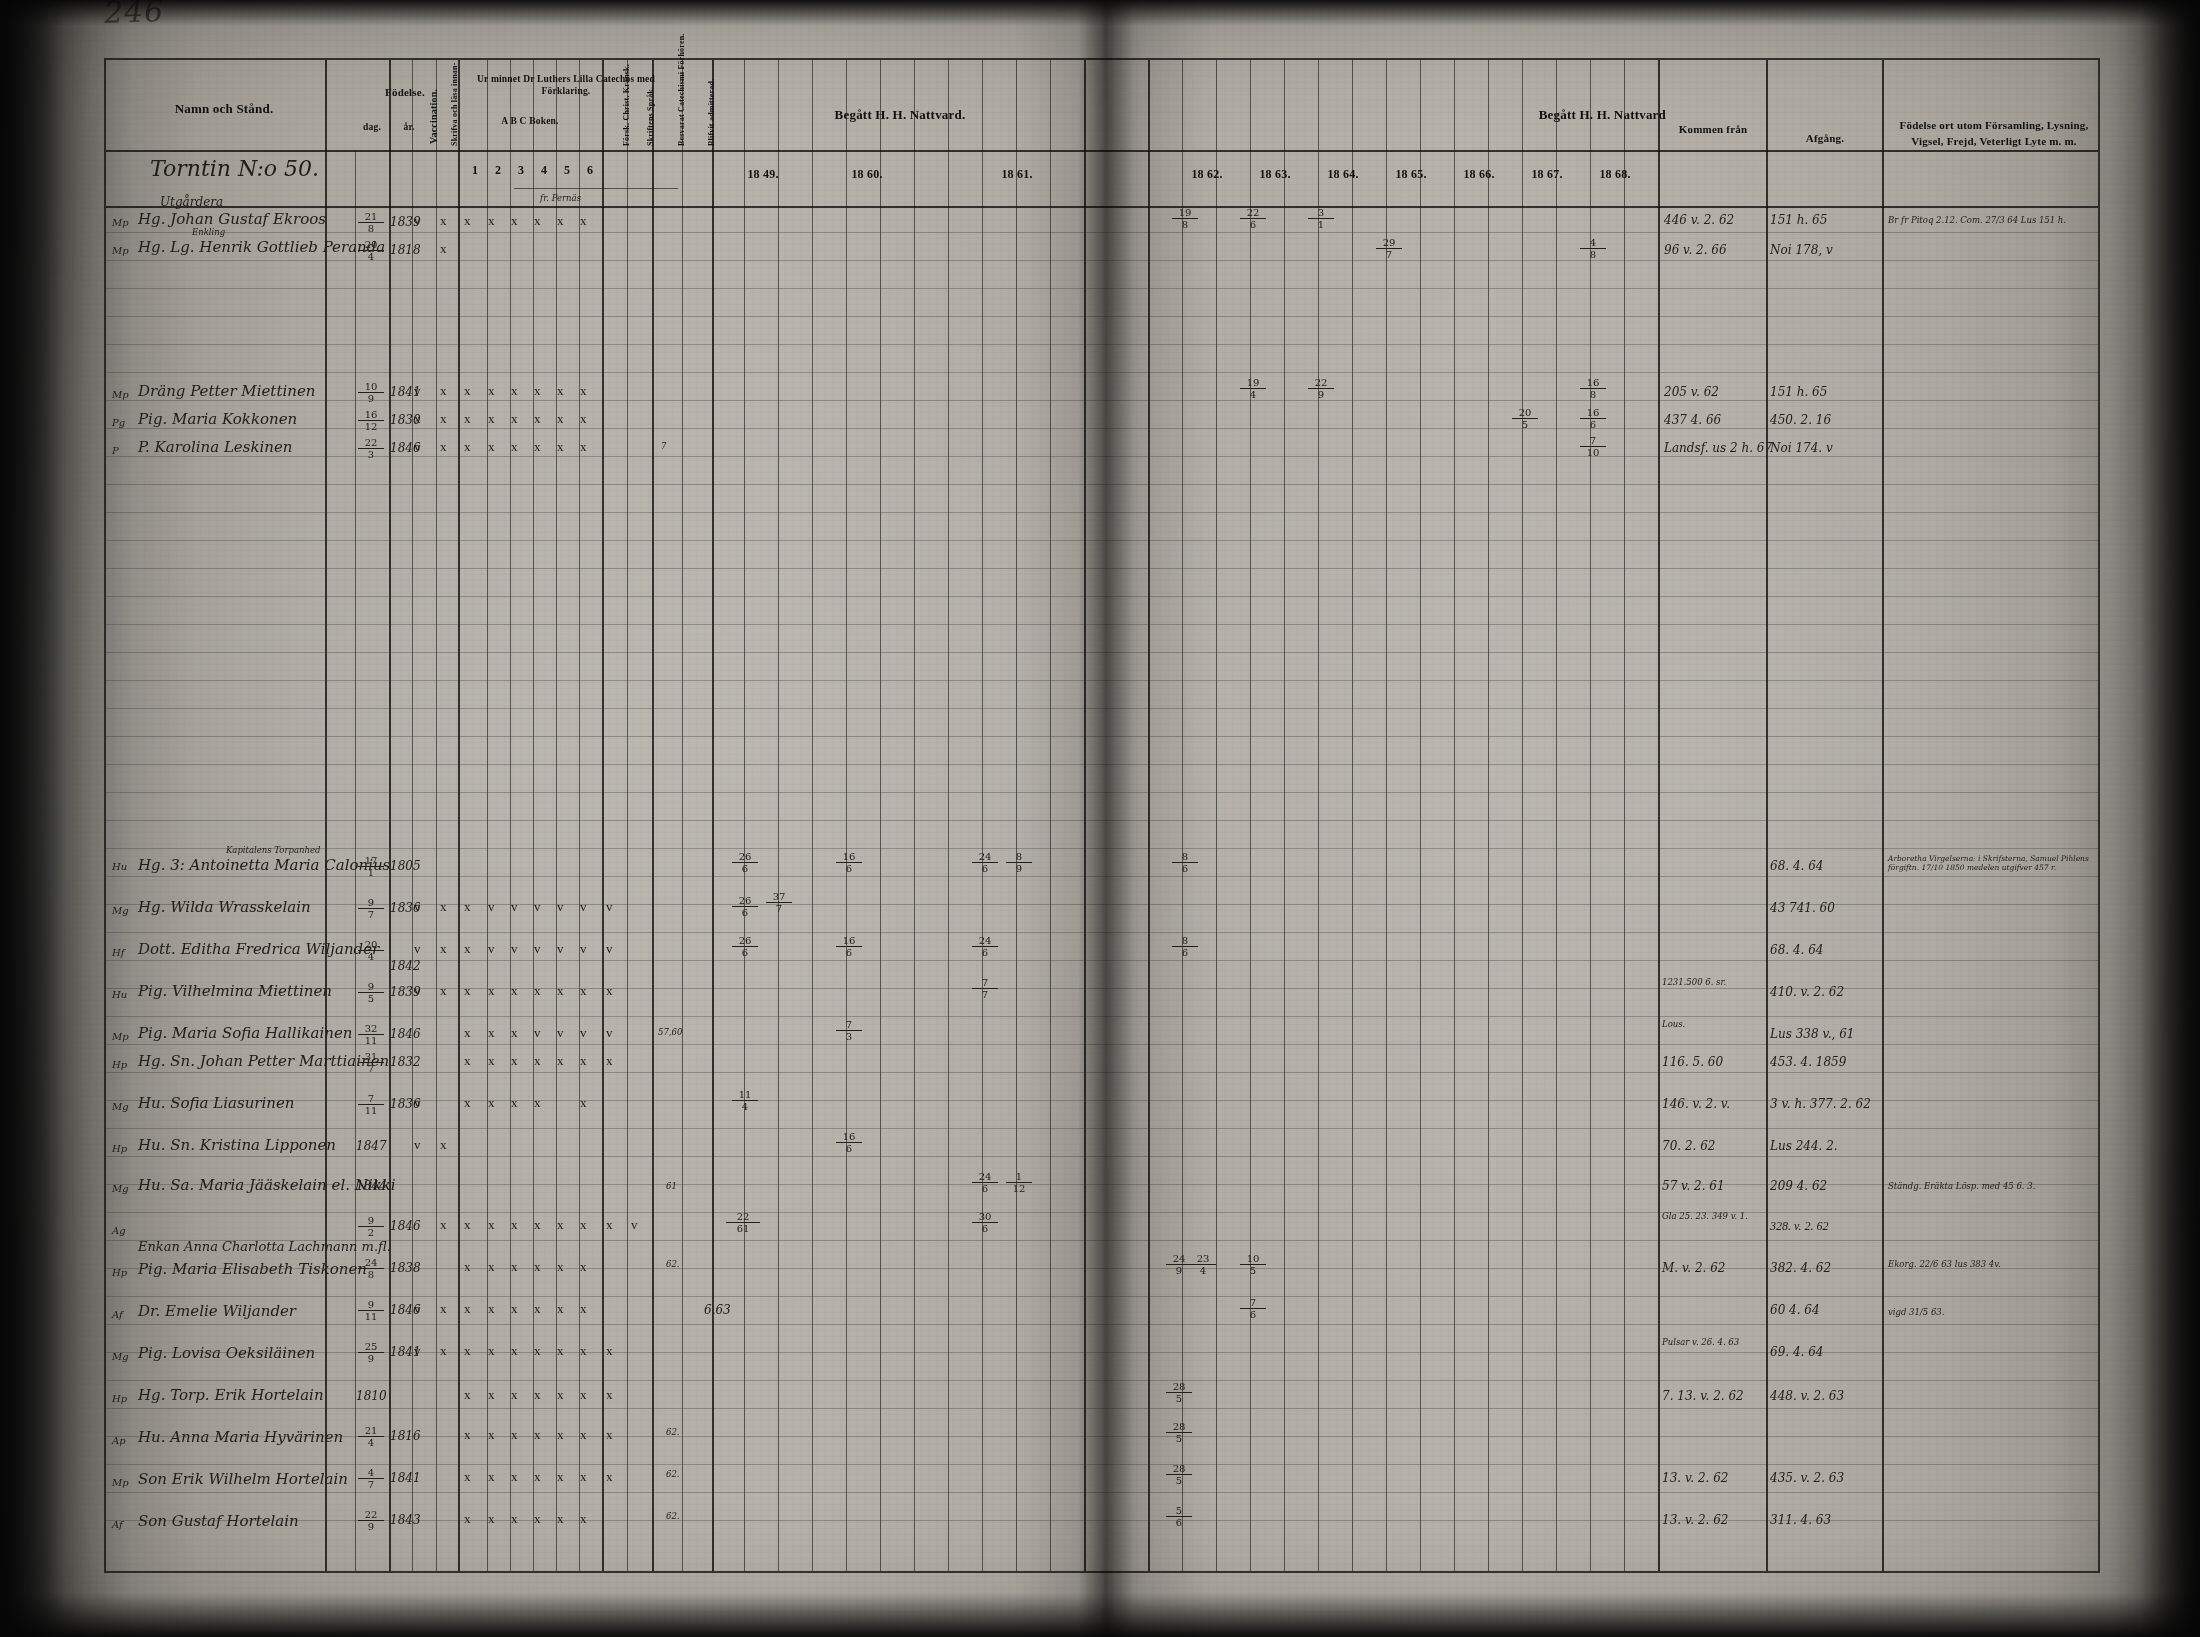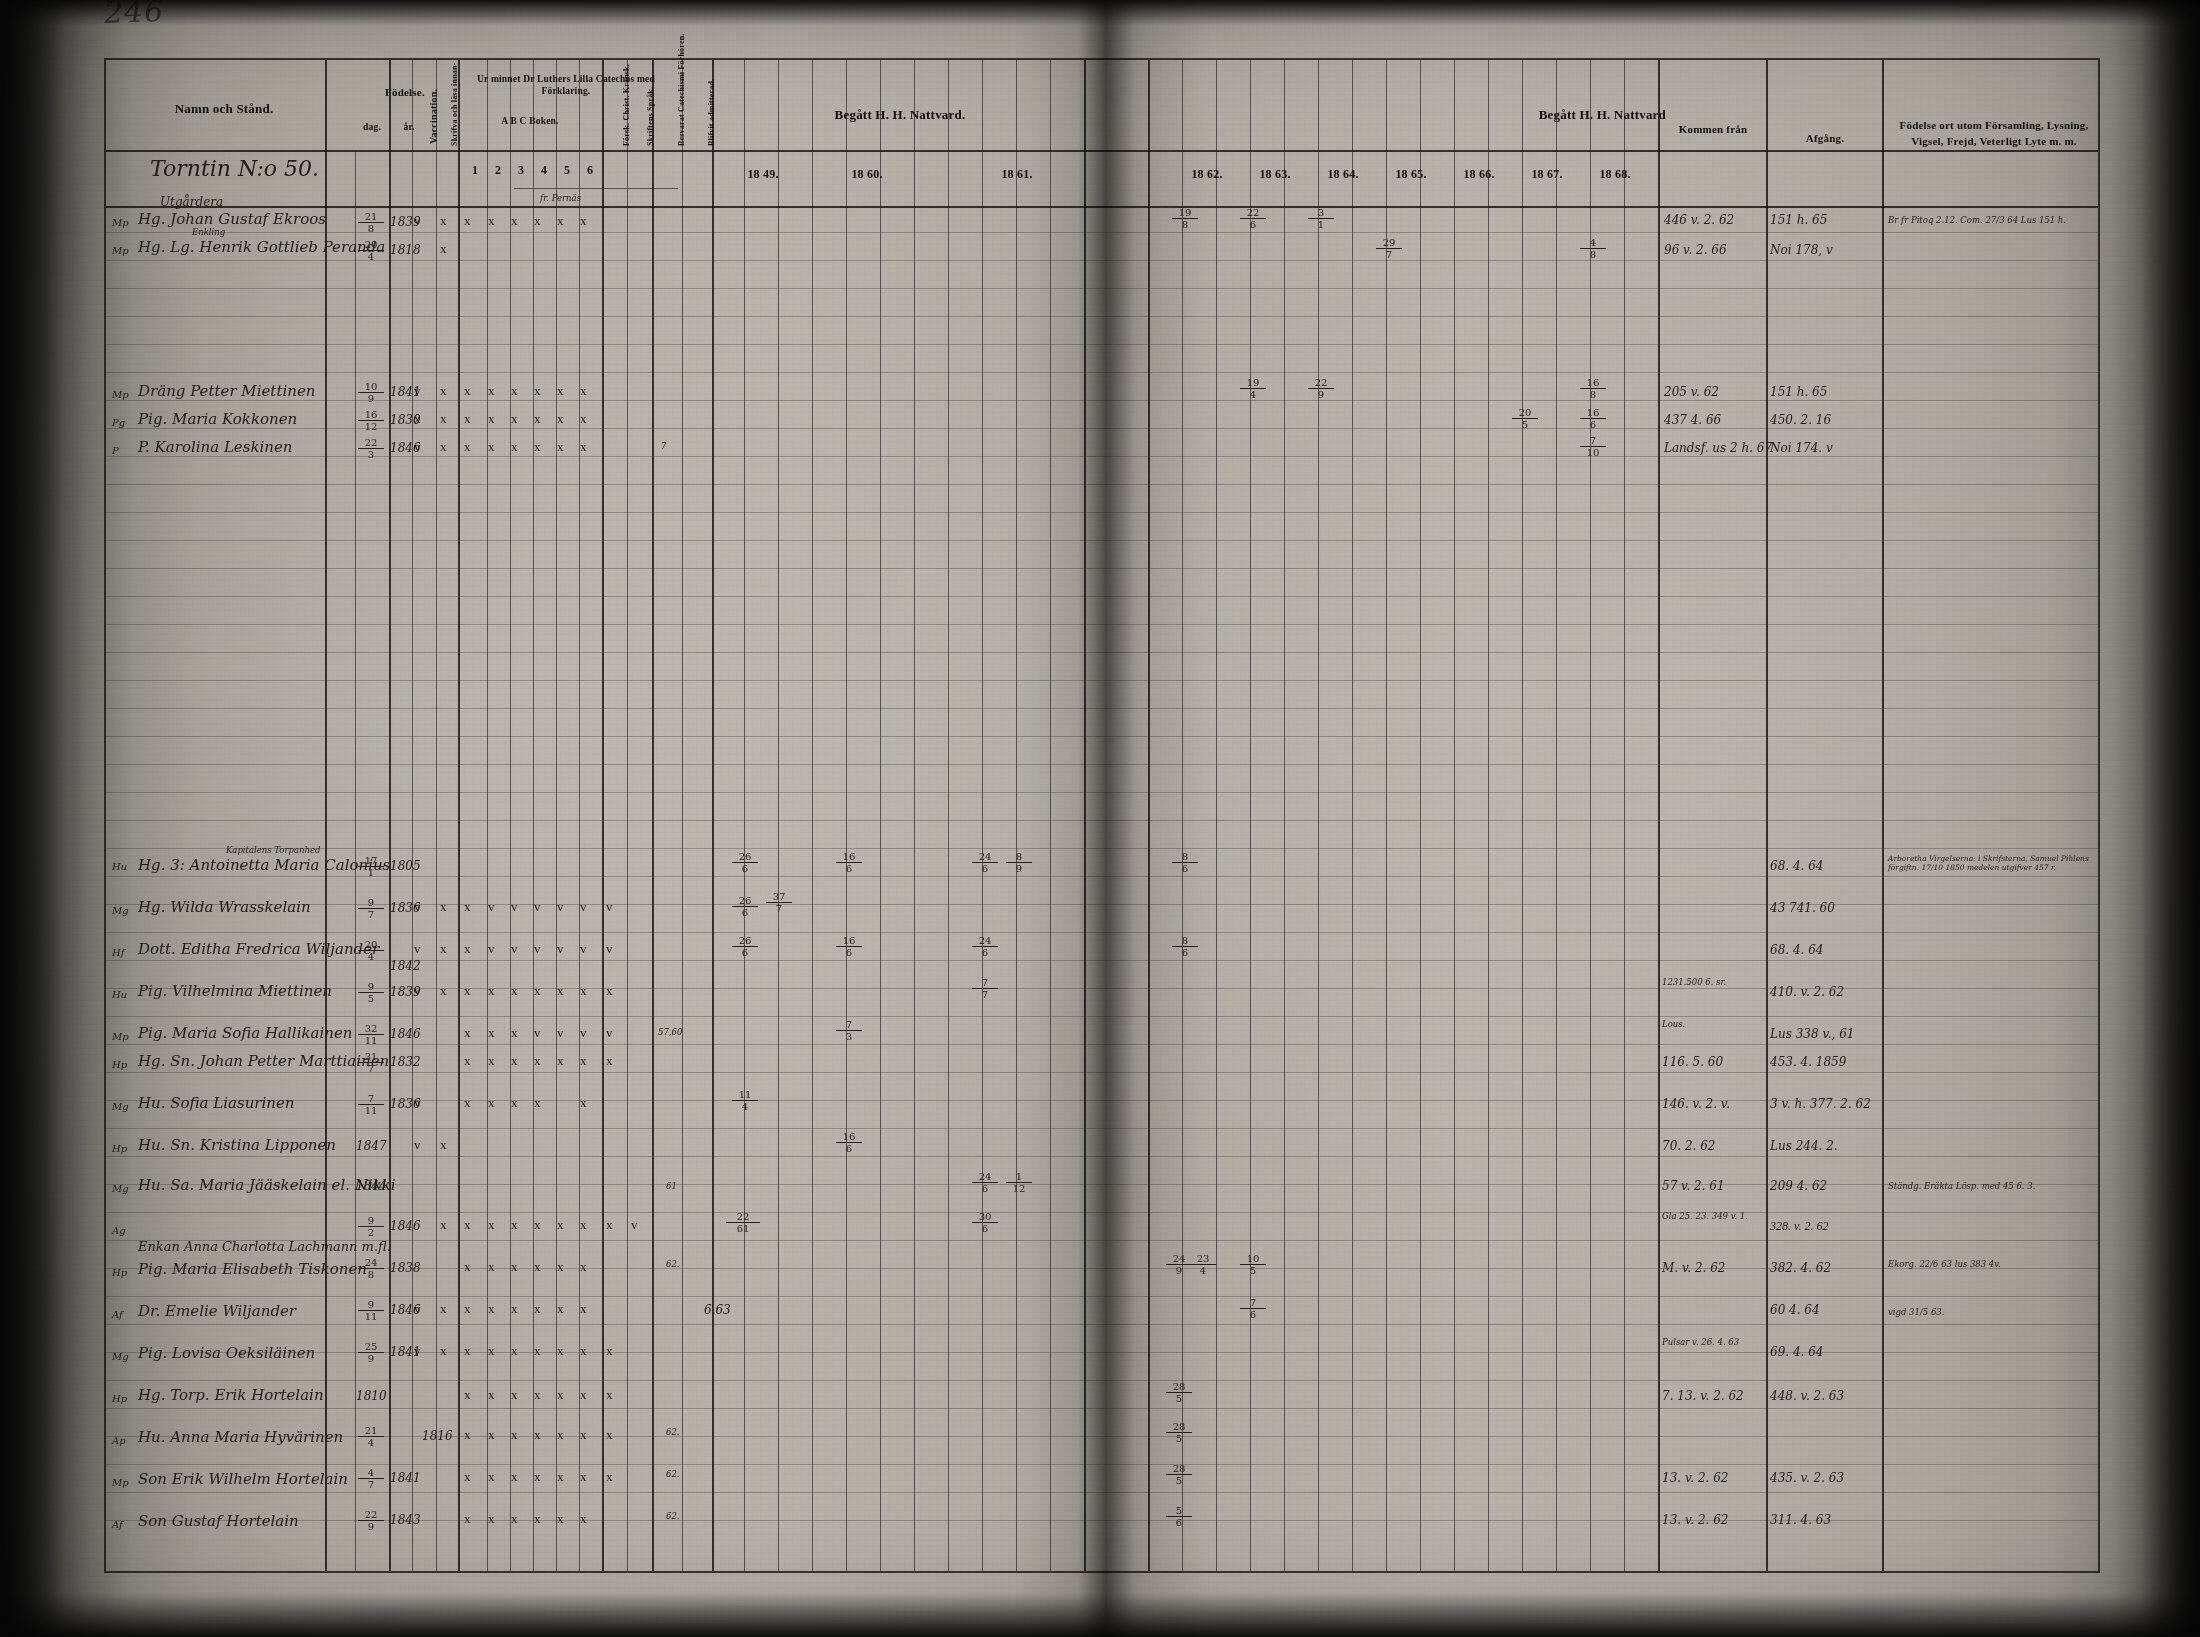--- a/index.html
+++ b/index.html
@@ -740,21 +740,21 @@
       </div>
     <div class="hw s" style="left:1556px; top:1330px;">7. 13. v. 2. 62</div>
     <div class="hw s" style="left:1664px; top:1330px;">448. v. 2. 63</div>
 
     <div class="hw xs" style="left:6px; top:1376px;">Ap</div>
     <div class="hw n" style="left:32px; top:1370px;">Hu. Anna Maria Hyvärinen</div>
     <div class="hw frac" style="left:252px; top:1366px; width:26px;">
         <b>21</b>
         <i>4</i>
       </div>
-    <div class="hw s" style="left:284px; top:1370px;padding-left:32px;">1816</div>
+    <div class="hw s" style="left:284px; top:1370px;">1816</div>
     <div class="hw mark" style="left:358px; top:1368px;">x</div>
     <div class="hw mark" style="left:382px; top:1368px;">x</div>
     <div class="hw mark" style="left:405px; top:1368px;">x</div>
     <div class="hw mark" style="left:428px; top:1368px;">x</div>
     <div class="hw mark" style="left:451px; top:1368px;">x</div>
     <div class="hw mark" style="left:474px; top:1368px;">x</div>
     <div class="hw mark" style="left:500px; top:1368px;">x</div>
     <div class="hw t" style="left:560px; top:1368px;">62.</div>
     <div class="hw frac" style="left:1060px; top:1362px; width:26px;">
         <b>28</b>

